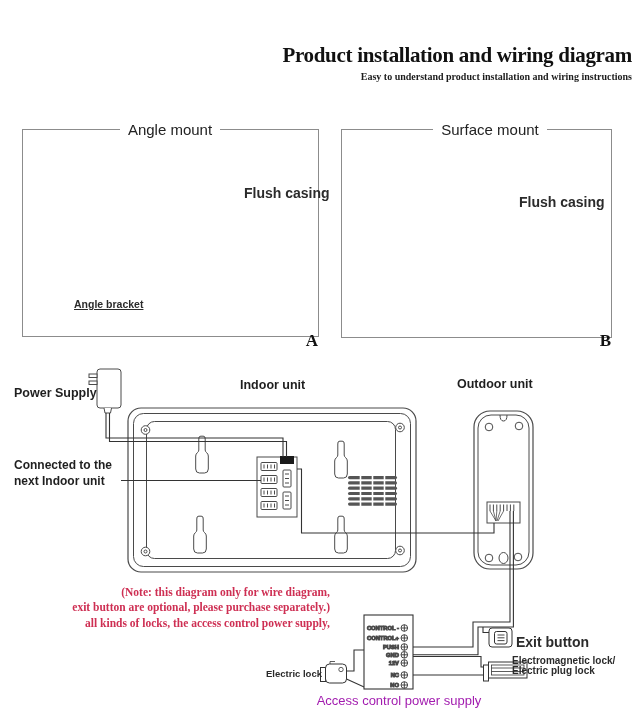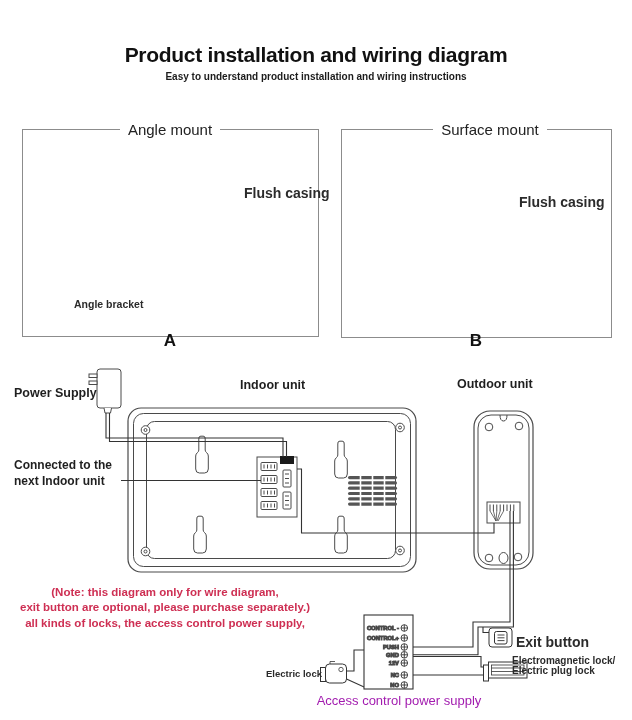--- a/index.html
+++ b/index.html
@@ -1,35 +1,35 @@
 <!DOCTYPE html>
 <html><head>
 <meta charset="utf-8">
 <style>
   html,body{margin:0;padding:0;background:#fff;}
   #page{position:relative;width:632px;height:720px;background:#fff;overflow:hidden;
         font-family:"Liberation Sans","DejaVu Sans",sans-serif;color:#2b2b2b;}
   .abs{position:absolute;}
-  .ctr{text-align:center;}
+  .ctr{text-align:right;font-family:Liberation Serif, serif;}
   #title{left:0;top:43px;width:632px;font-size:21px;font-weight:800;letter-spacing:-0.3px;color:#111;}
   #subtitle{left:0;top:70px;width:632px;font-size:10px;font-weight:bold;line-height:14.5px;color:#1c1c1c;}
   .mount-box{border:1px solid #8c8c8c;background:#fff;}
   #box-a{left:22px;top:129px;width:295px;height:206px;}
   #box-b{left:341px;top:129px;width:269px;height:207px;}
   .box-title{top:121px;font-size:15px;color:#222;display:flex;justify-content:center;}
   .box-title span{background:#fff;padding:0 8px;}
   #box-a-title{left:22px;width:296px;}
   #box-b-title{left:355px;width:270px;justify-content:center;}
   .letter{top:331px;font-size:17px;font-weight:bold;color:#111;}
   #letter-a{left:22px;width:296px;}
   #letter-b{left:341px;width:270px;}
   .small-label{font-size:14px;font-weight:bold;color:#2b2b2b;white-space:nowrap;}
   #flush-a{left:244px;top:185px;}
   #flush-b{left:519px;top:194px;}
-  #bracket-label{left:74px;top:298px;font-size:10.5px;}
+  #bracket-label{left:74px;top:298px;font-size:10.5px;text-decoration:underline;}
   .sec-label{font-size:12.5px;font-weight:bold;color:#1f1f1f;white-space:nowrap;}
   #power-supply-label{left:14px;top:386px;}
   #indoor-label{left:240px;top:378px;}
   #outdoor-label{left:457px;top:377px;}
   #connected-label{left:14px;top:458px;font-size:12px;font-weight:bold;line-height:15.5px;color:#1f1f1f;}
   #note{left:0;top:585px;width:330px;font-size:11.5px;font-weight:bold;line-height:15.4px;}
   #exit-label{left:516px;top:634px;}
   #emlock-label{left:512px;top:656px;line-height:10px;font-size:10px;}
   #eleclock-label{left:266px;top:668px;font-size:9.5px;}
   #access-label{left:299px;top:693px;width:200px;font-size:13px;font-weight:normal;color:#a21caf;text-align:center;white-space:nowrap;}

